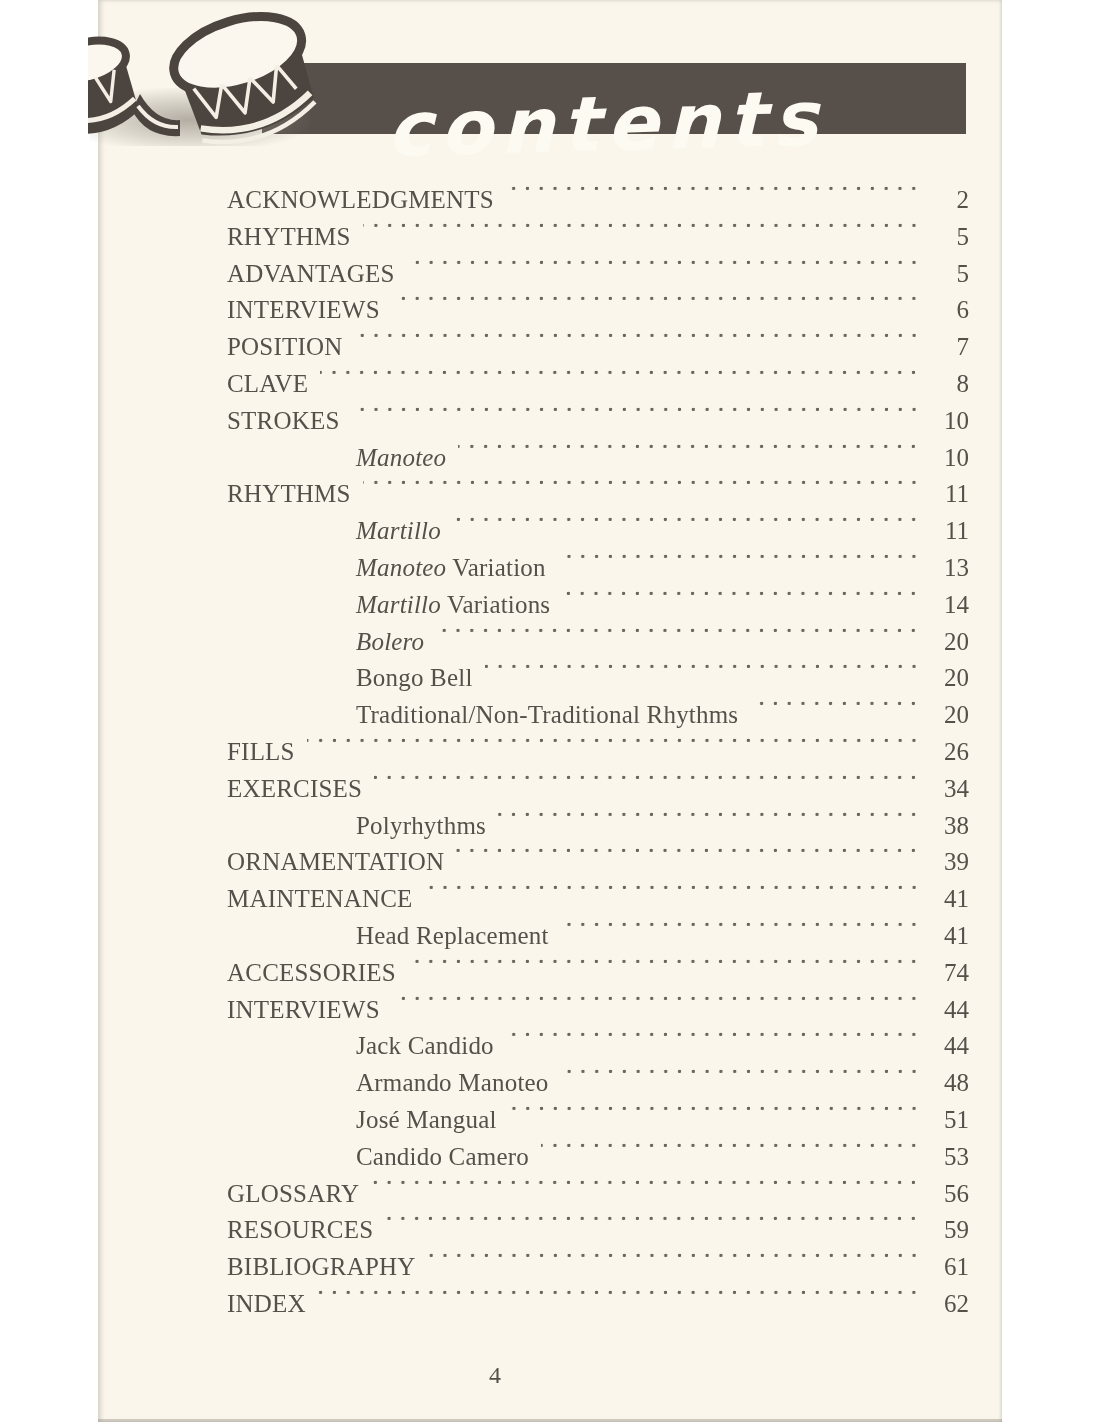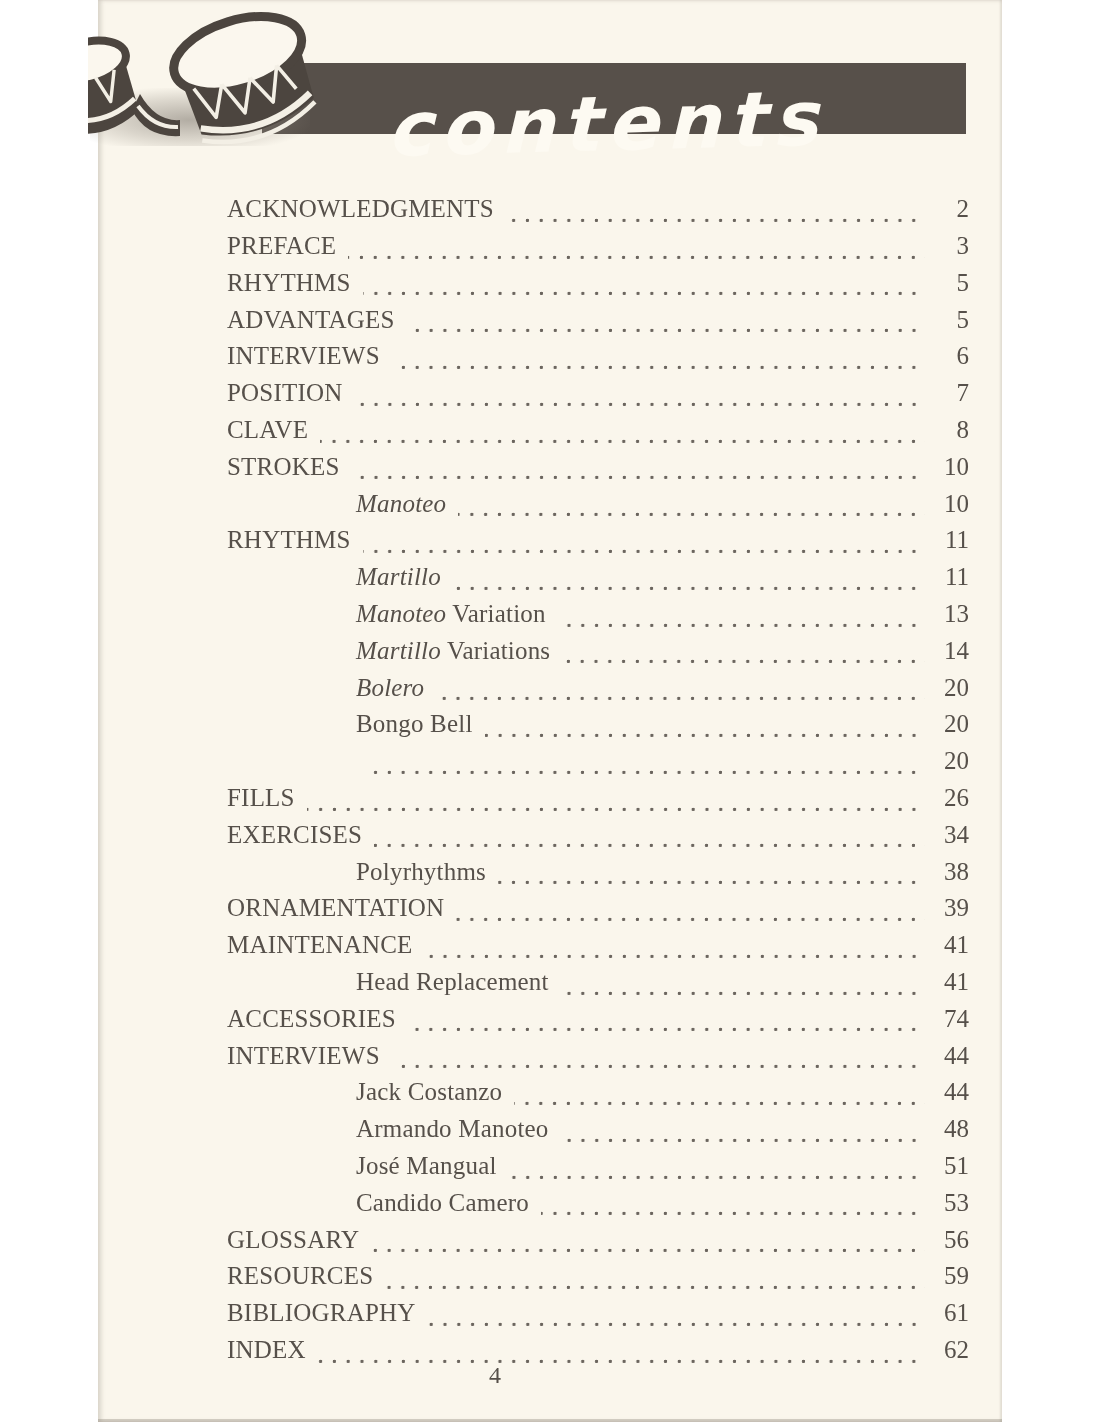--- a/index.html
+++ b/index.html
@@ -76,21 +76,21 @@
   .toc-list {
     position: absolute;
     left: 227px;
     top: 186px;
     width: 742px;
     z-index: 2;
     color: #56504a;
   }
   .toc-row {
     display: flex;
-    align-items: flex-end;
+    align-items: flex-start;
     height: 36.8px;
     font-size: 25px;
     line-height: 1.1;
   }
   .toc-row.indent { padding-left: 129px; }
   .toc-label { white-space: nowrap; letter-spacing: 0.2px; }
   .toc-label em { }
   .leader {
     flex: 1 1 auto;
     height: 5px;
@@ -152,25 +152,20 @@
 
   <div class="contents-title">contents</div>
 
   <div class="toc-list">
       <div class="toc-row">
         <span class="toc-label">ACKNOWLEDGMENTS</span>
         <span class="leader"></span>
         <span class="toc-page">2</span>
       </div>
       <div class="toc-row">
-        <span class="toc-label">PREFACE</span>
-        <span class="leader"></span>
-        <span class="toc-page">3</span>
-      </div>
-      <div class="toc-row">
         <span class="toc-label">RHYTHMS</span>
         <span class="leader"></span>
         <span class="toc-page">5</span>
       </div>
       <div class="toc-row">
         <span class="toc-label">ADVANTAGES</span>
         <span class="leader"></span>
         <span class="toc-page">5</span>
       </div>
       <div class="toc-row">
@@ -222,20 +217,21 @@
         <span class="toc-label"><em>Bolero</em></span>
         <span class="leader"></span>
         <span class="toc-page">20</span>
       </div>
       <div class="toc-row indent">
         <span class="toc-label">Bongo Bell</span>
         <span class="leader"></span>
         <span class="toc-page">20</span>
       </div>
       <div class="toc-row indent">
+        <span class="toc-label">Traditional/Non-Traditional Rhythms</span>
         <span class="leader"></span>
         <span class="toc-page">20</span>
       </div>
       <div class="toc-row">
         <span class="toc-label">FILLS</span>
         <span class="leader"></span>
         <span class="toc-page">26</span>
       </div>
       <div class="toc-row">
         <span class="toc-label">EXERCISES</span>
@@ -266,21 +262,21 @@
         <span class="toc-label">ACCESSORIES</span>
         <span class="leader"></span>
         <span class="toc-page">74</span>
       </div>
       <div class="toc-row">
         <span class="toc-label">INTERVIEWS</span>
         <span class="leader"></span>
         <span class="toc-page">44</span>
       </div>
       <div class="toc-row indent">
-        <span class="toc-label">Jack Costanzo</span>
+        <span class="toc-label">Jack Candido</span>
         <span class="leader"></span>
         <span class="toc-page">44</span>
       </div>
       <div class="toc-row indent">
         <span class="toc-label">Armando Manoteo</span>
         <span class="leader"></span>
         <span class="toc-page">48</span>
       </div>
       <div class="toc-row indent">
         <span class="toc-label">José Mangual</span>

